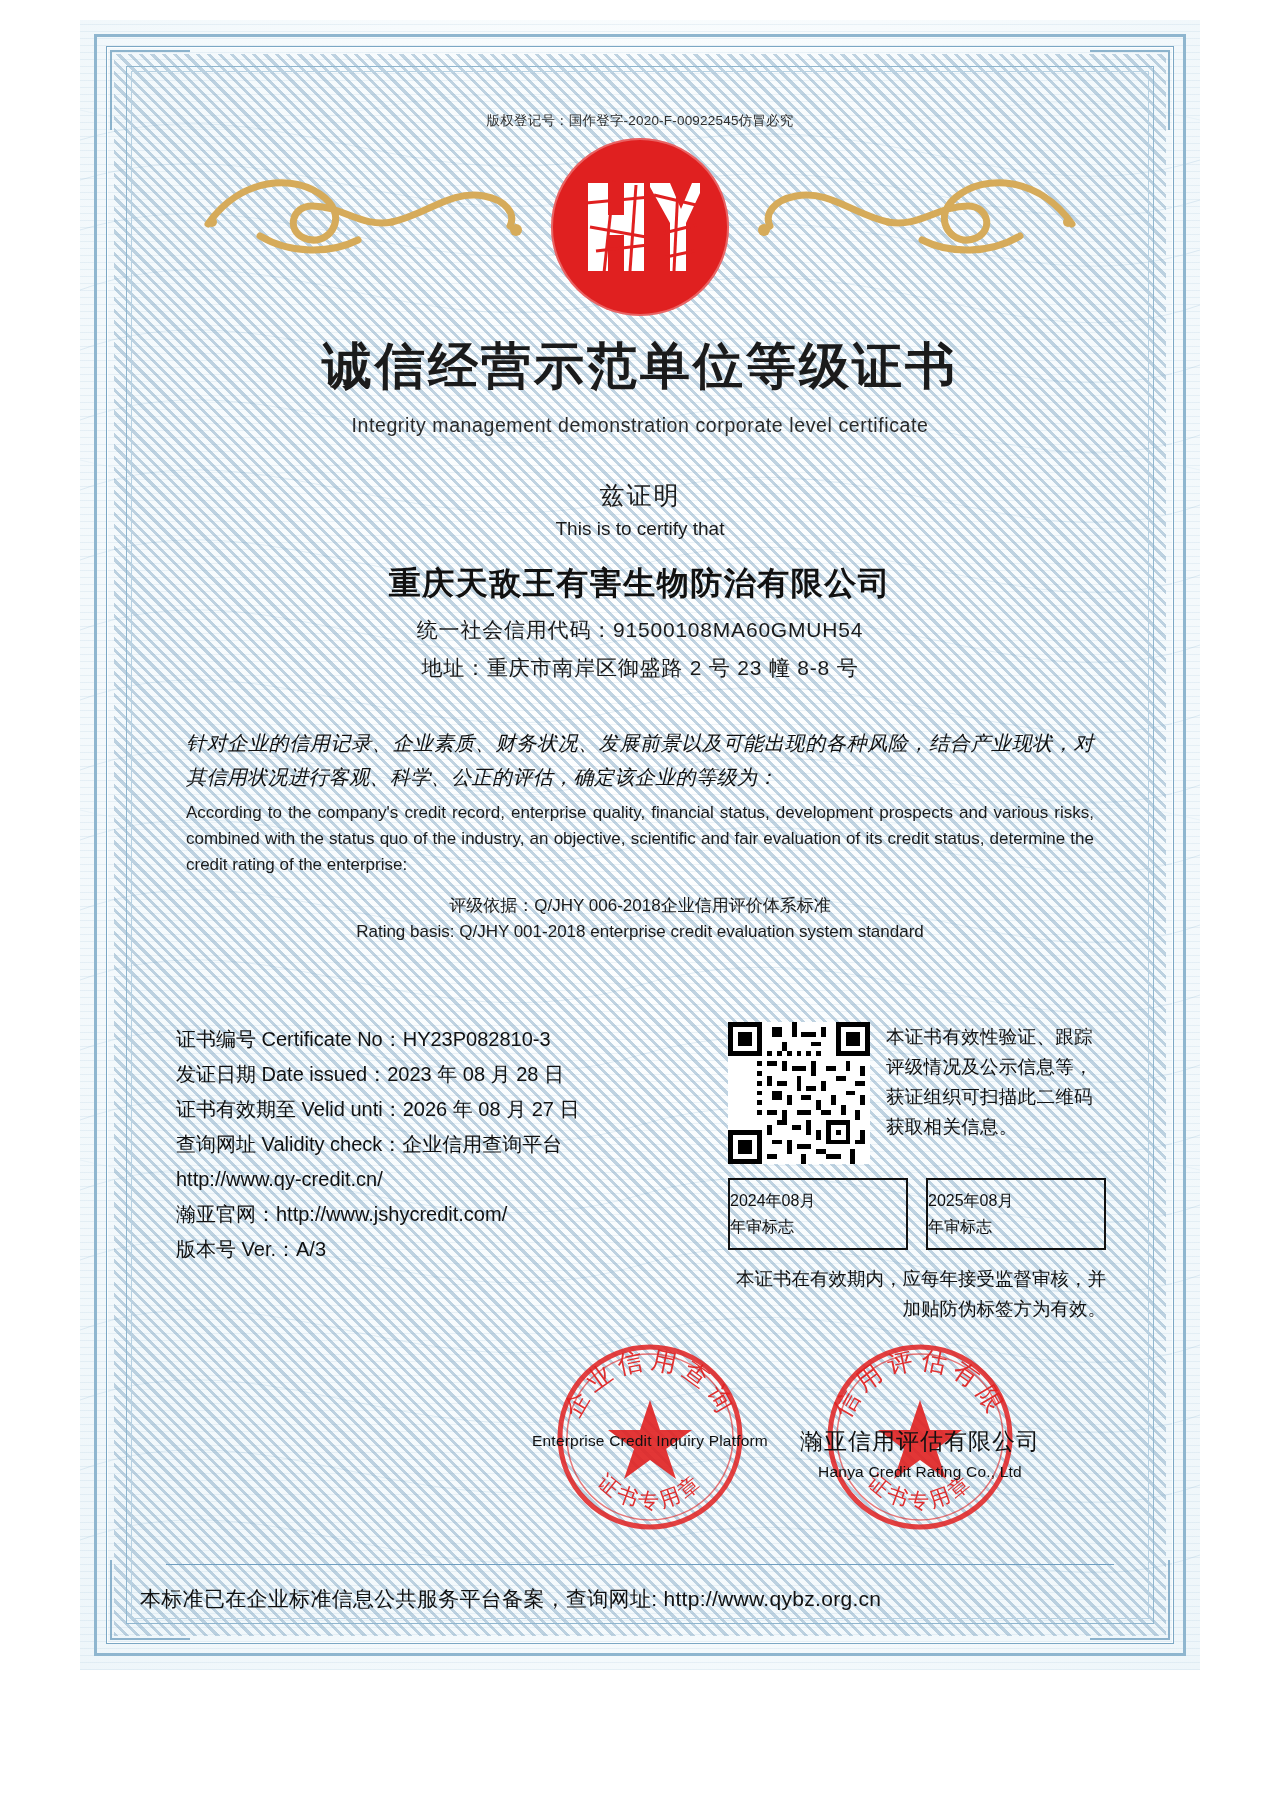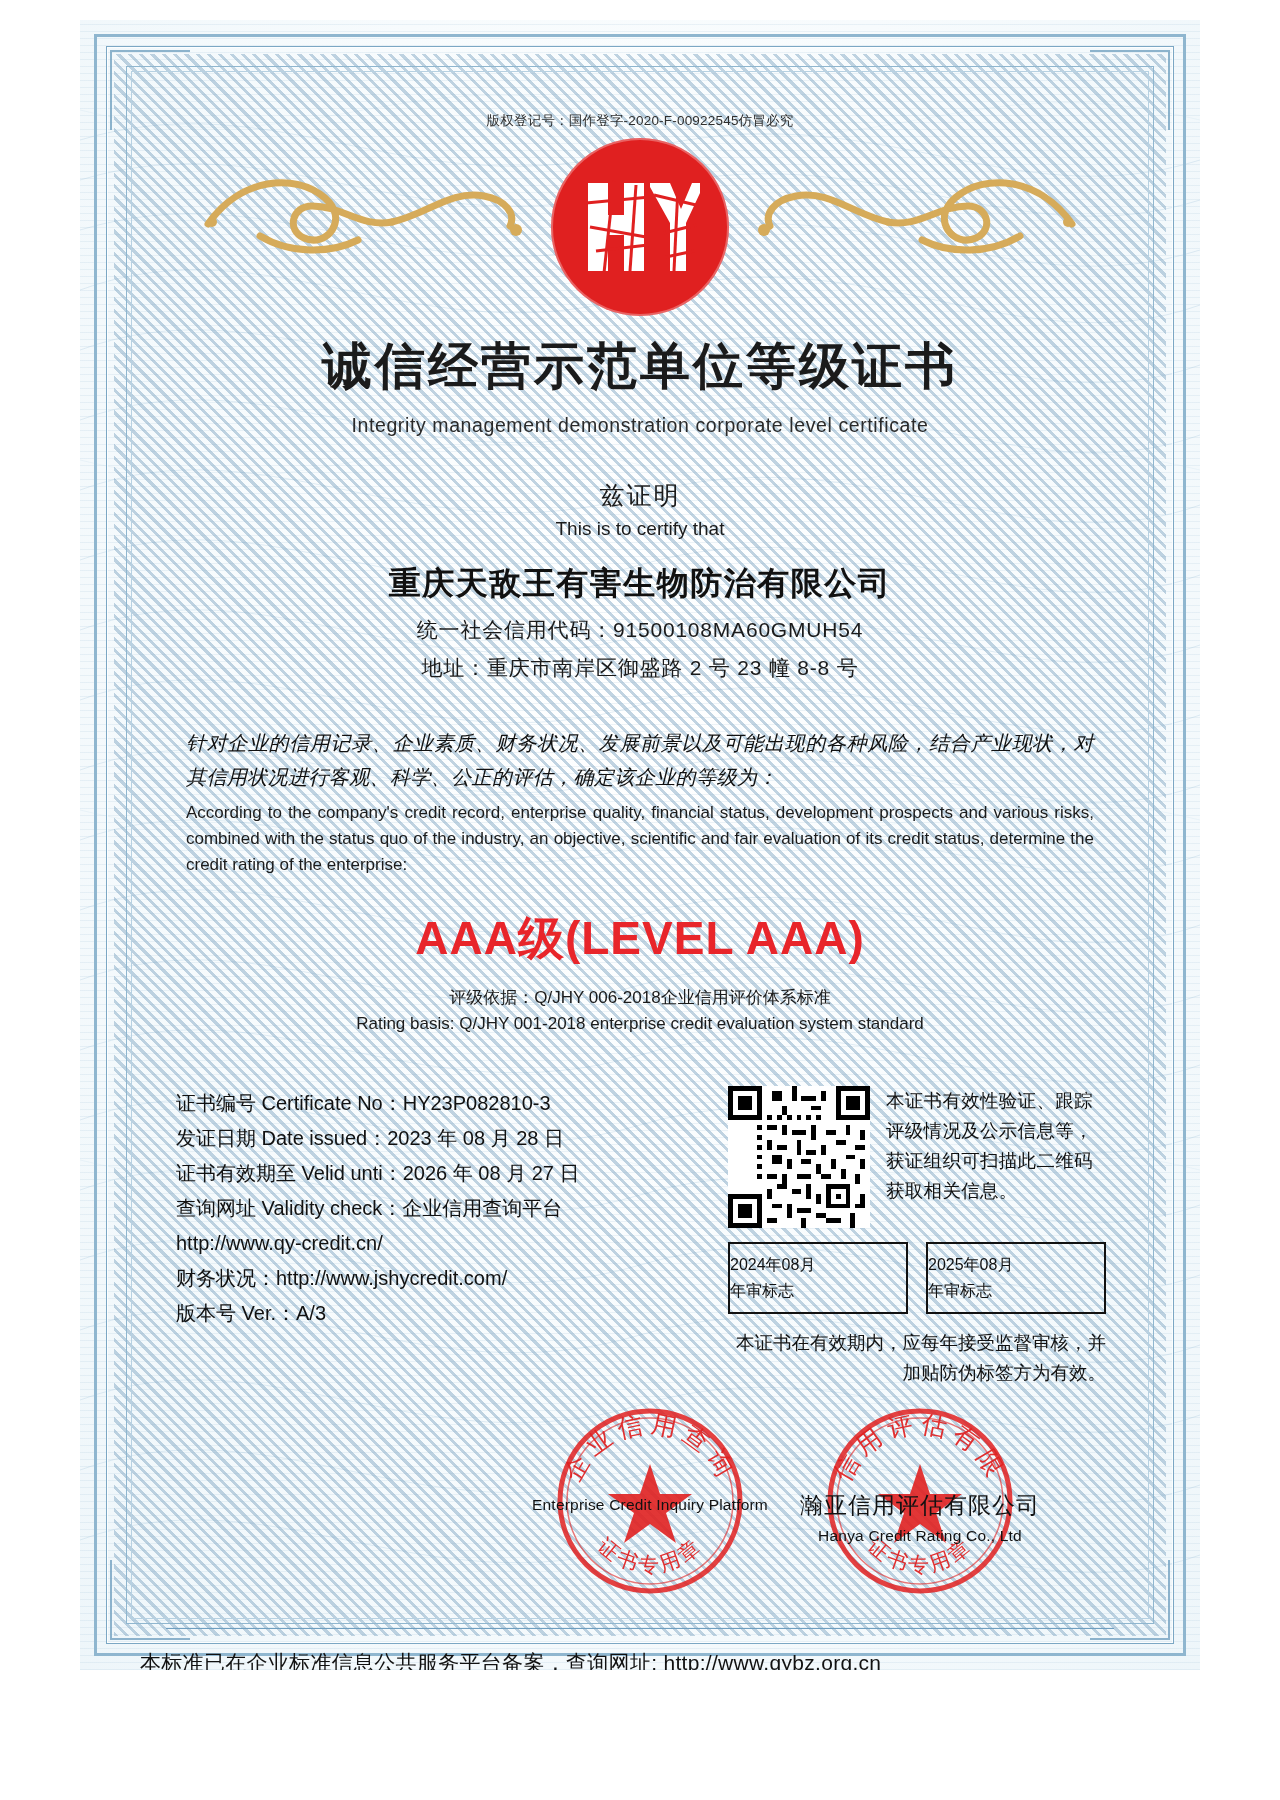--- a/index.html
+++ b/index.html
@@ -211,21 +211,21 @@
   .basis-en {
     text-align: center;
     font-size: 17px;
     color: #1b1b1b;
     margin-top: 5px;
   }
 
   
   .mid {
     display: flex;
-    margin-top: 52px;
+    margin-top: 80px;
     padding: 0 34px 0 36px;
     align-items: flex-start;
   }
   .details {
     width: 560px;
     font-size: 20px;
     color: #111;
     line-height: 35px;
   }
   .details .row { white-space: nowrap; }
@@ -424,32 +424,31 @@
 
     <div class="company">重庆天敌王有害生物防治有限公司</div>
     <div class="credit-code">统一社会信用代码：91500108MA60GMUH54</div>
     <div class="address">地址：重庆市南岸区御盛路 2 号 23 幢 8-8 号</div>
 
     <div class="body-block">
       <div class="body-cn">针对企业的信用记录、企业素质、财务状况、发展前景以及可能出现的各种风险，结合产业现状，对其信用状况进行客观、科学、公正的评估，确定该企业的等级为：</div>
       <div class="body-en">According to the company's credit record, enterprise quality, financial status, development prospects and various risks, combined with the status quo of the industry, an objective, scientific and fair evaluation of its credit status, determine the credit rating of the enterprise:</div>
     </div>
 
-    <div class="level">AAA级(LEVEL AAA)</div>
     <div class="basis-cn">评级依据：Q/JHY 006-2018企业信用评价体系标准</div>
     <div class="basis-en">Rating basis: Q/JHY 001-2018 enterprise credit evaluation system standard</div>
 
     <div class="mid">
       <div class="details">
         <div class="row">证书编号 Certificate No：HY23P082810-3</div>
         <div class="row">发证日期 Date issued：2023 年 08 月 28 日</div>
         <div class="row">证书有效期至 Velid unti：2026 年 08 月 27 日</div>
         <div class="row">查询网址 Validity check：企业信用查询平台</div>
         <div class="row">http://www.qy-credit.cn/</div>
-        <div class="row">财务状况：http://www.jshycredit.com/</div>
+        <div class="row">瀚亚官网：http://www.jshycredit.com/</div>
         <div class="row">版本号 Ver.：A/3</div>
       </div>
 
       <div class="qrblock">
         <div class="qrtop">
           <svg class="qr" viewBox="0 0 29 29" shape-rendering="crispEdges">
             <rect width="29" height="29" fill="#fff"></rect>
             <g fill="#000">
 
               <rect x="0" y="0" width="7" height="1"></rect>

